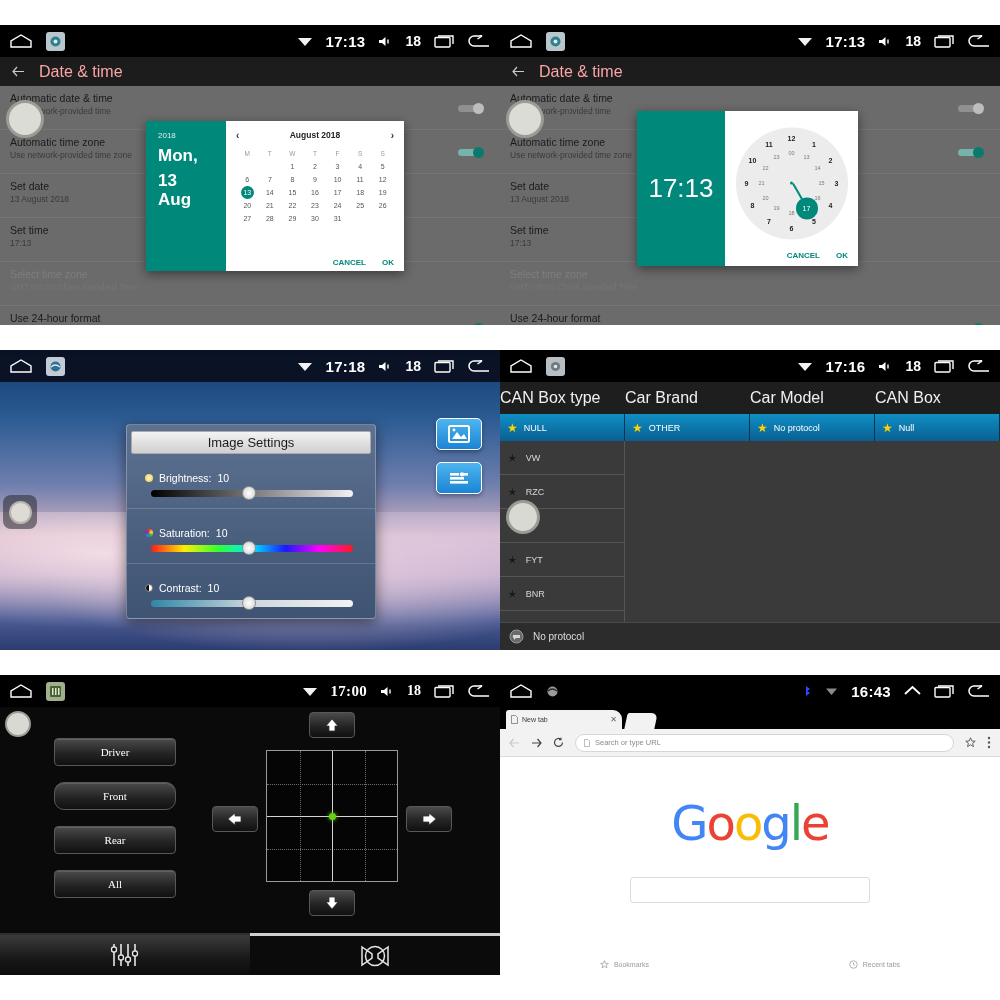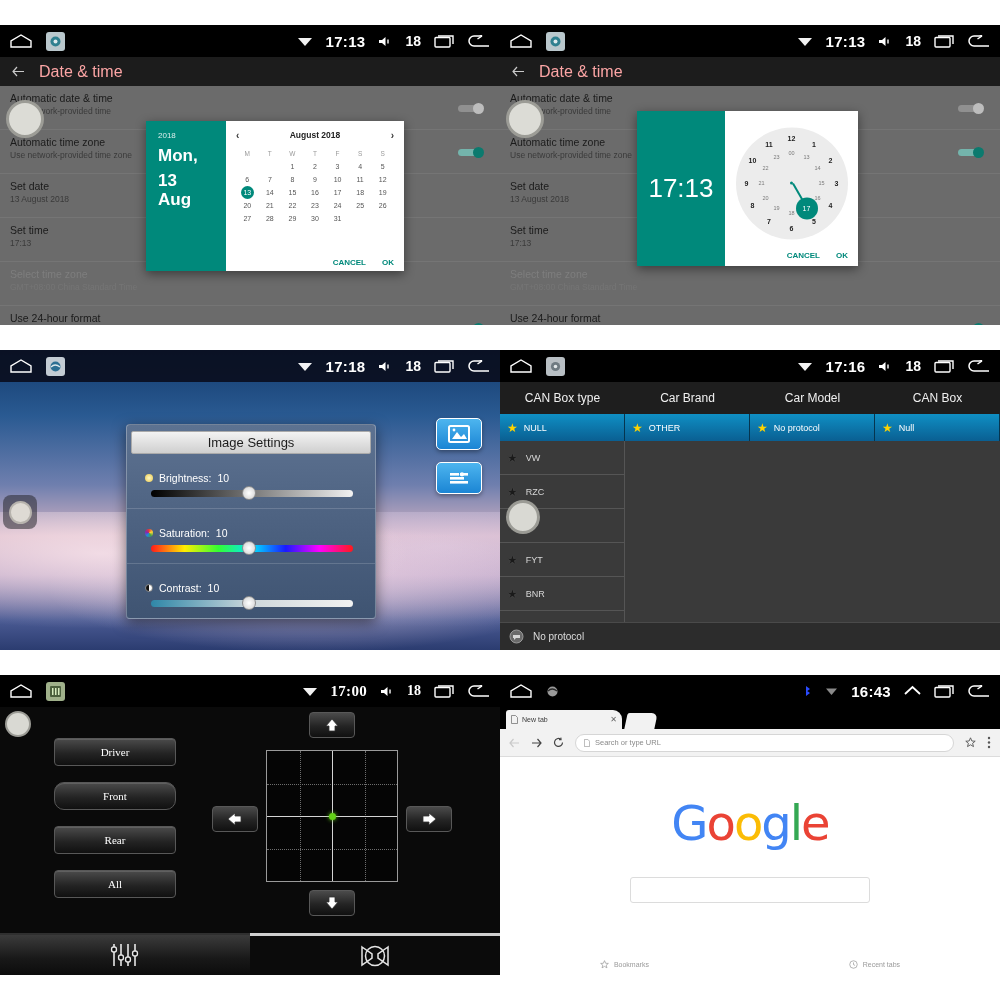--- a/index.html
+++ b/index.html
@@ -167,21 +167,21 @@
     display:flex; align-items:center; justify-content:center;
     box-shadow:0 2px 4px rgba(0,0,0,.35);
   }
 
   
   .can-panel { background:#3a3a3a; }
   .can-head {
     position:absolute; top:32px; left:0; width:100%; height:32px; background:#1e1e1e;
     display:flex; align-items:center;
   }
-  .can-head div { flex:1; text-align:center; color:#f0f0f0; font-size:12px; }
+  .can-head div { flex:1; text-align:left; color:#f0f0f0; font-size:16px; }
   .can-sel {
     position:absolute; top:64px; left:0; width:100%; height:27px; display:flex;
   }
   .can-sel .cell {
     flex:1; background:linear-gradient(#0f8fc4,#0a5f92);
     border-right:1px solid #05354f; display:flex; align-items:center;
     gap:6px; padding-left:7px; color:#fff; font-size:9px;
   }
   .can-cols { position:absolute; top:91px; left:0; width:100%; bottom:28px; display:flex; }
   .can-col1 { width:25%; border-right:1px solid #555; }

